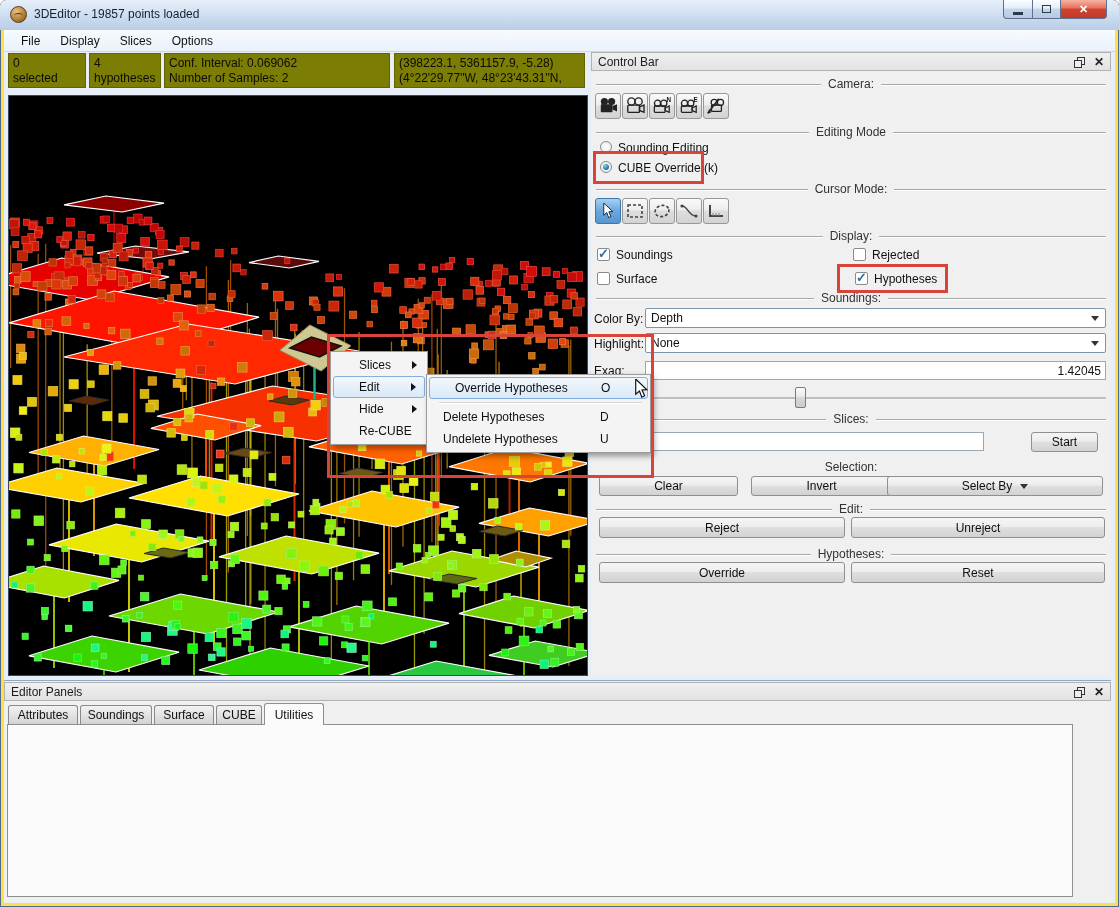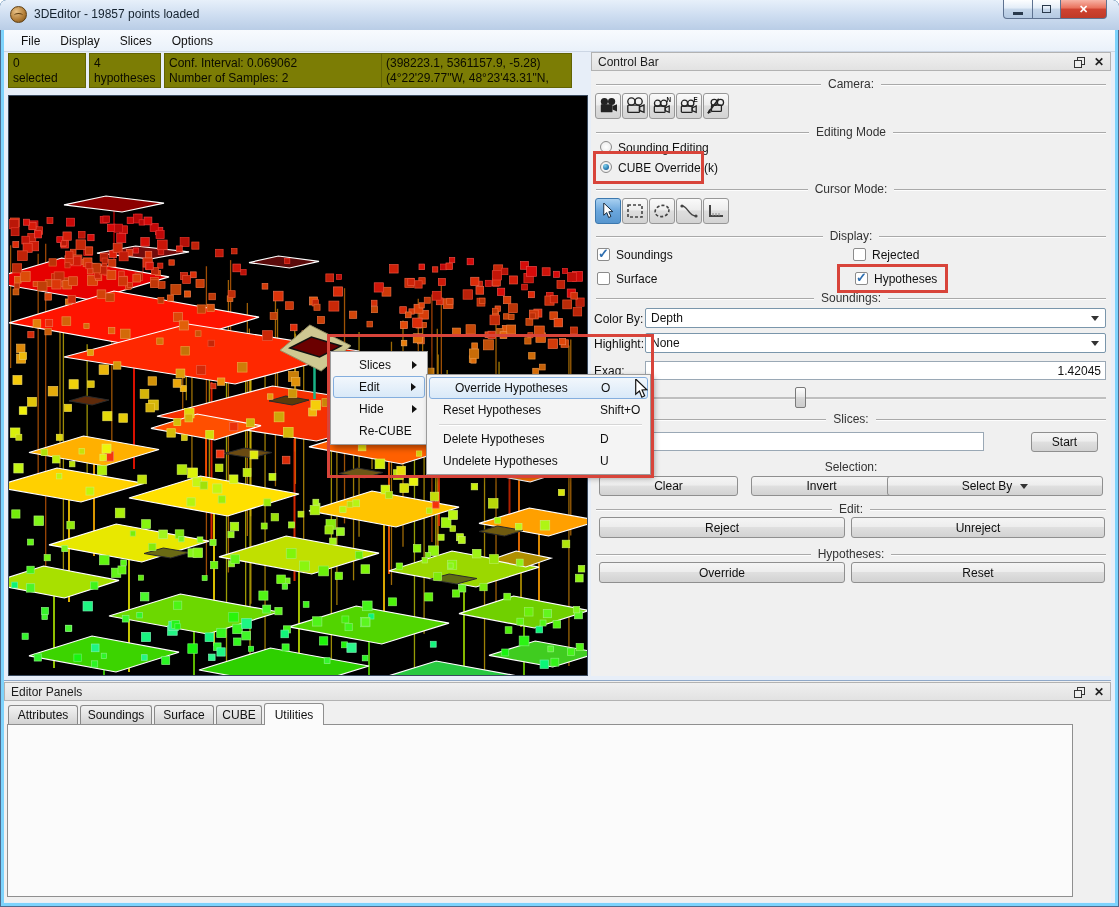--- a/index.html
+++ b/index.html
@@ -1,17 +1,17 @@
 <!DOCTYPE html>
 <html><head>
 <meta charset="utf-8">
 <style>
   * { margin:0; padding:0; box-sizing:border-box; }
   html,body { width:1119px; height:907px; font-family:"Liberation Sans", sans-serif; }
-  #root { position:relative; width:1119px; height:907px; background:#7dd3fc; overflow:hidden;
+  #root { position:relative; width:1119px; height:907px; background:#fde047; overflow:hidden;
           box-shadow: inset 0 0 0 1px #4f6a8e; border-radius:6px 6px 0 0; font-size:12px; color:#111; }
 
   
   .titlebar { position:absolute; left:0; top:0; width:1119px; height:30px;
               background:linear-gradient(#e7f0fa, #cfdef1 50%, #b9cde6); border-radius:6px 6px 0 0; }
   .app-icon { position:absolute; left:10px; top:6px; width:17px; height:17px; border-radius:50%;
               background:radial-gradient(circle at 35% 30%, #e8c186, #b07b35 60%, #6e4a16);
               border:1px solid #5f3f12; }
   .app-icon::after { content:""; position:absolute; left:3px; top:6px; width:9px; height:4px;
               border-radius:50%; border-top:1.5px solid #5a3a0e; }
@@ -151,21 +151,21 @@
     <div>selected</div>
   </div>
   <div class="statusbox" style="left:89px; top:53px; width:72px; height:35px;">
     <div>4</div>
     <div>hypotheses</div>
   </div>
   <div class="statusbox" style="left:164px; top:53px; width:226px; height:35px;">
     <div>Conf. Interval: 0.069062</div>
     <div>Number of Samples: 2</div>
   </div>
-  <div class="statusbox" style="left:381px; top:53px; width:191px; height:35px;">
+  <div class="statusbox" style="left:394px; top:53px; width:191px; height:35px;">
     <div>(398223.1, 5361157.9, -5.28)</div>
     <div>(4°22'29.77"W, 48°23'43.31"N,</div>
     <div>-5.28)</div>
   </div>
 
   <div id="viewport">
     <svg id="vp-svg" width="578" height="579">
         <rect x="0" y="0" width="578" height="579" fill="#000000"></rect>
         <line x1="294.67414002120495" y1="239.2006712732464" x2="294.67414002120495" y2="477.3114979453012" stroke="hsl(45,92%,40%)" stroke-width="1.3" stroke-opacity="0.8"></line>
         <line x1="490.047376960516" y1="265.64905767135326" x2="490.047376960516" y2="366.45585963308815" stroke="hsl(47,92%,40%)" stroke-width="1.3" stroke-opacity="0.8"></line>
@@ -1039,24 +1039,20 @@
     <div class="mi">
       <span>Re-CUBE</span>
     </div>
   </div>
 
   <div class="popup submenu" style="left:426px; top:374px; width:225px;">
     <div class="mi hl">
       <span>Override Hypotheses</span>
       <span class="sc">O</span>
     </div>
-    <div class="mi">
-      <span>Reset Hypotheses</span>
-      <span class="sc">Shift+O</span>
-    </div>
     <div class="msep"></div>
     <div class="mi">
       <span>Delete Hypotheses</span>
       <span class="sc">D</span>
     </div>
     <div class="mi">
       <span>Undelete Hypotheses</span>
       <span class="sc">U</span>
     </div>
   </div>

